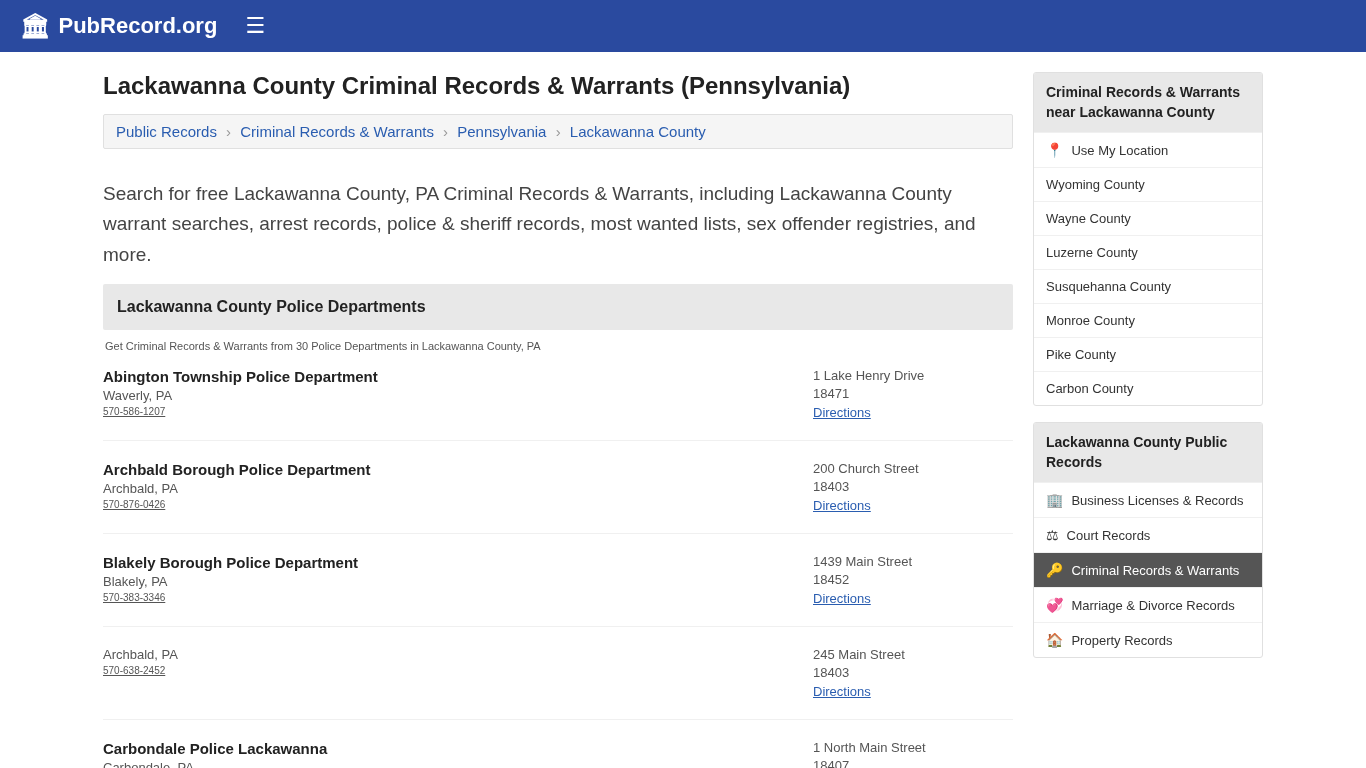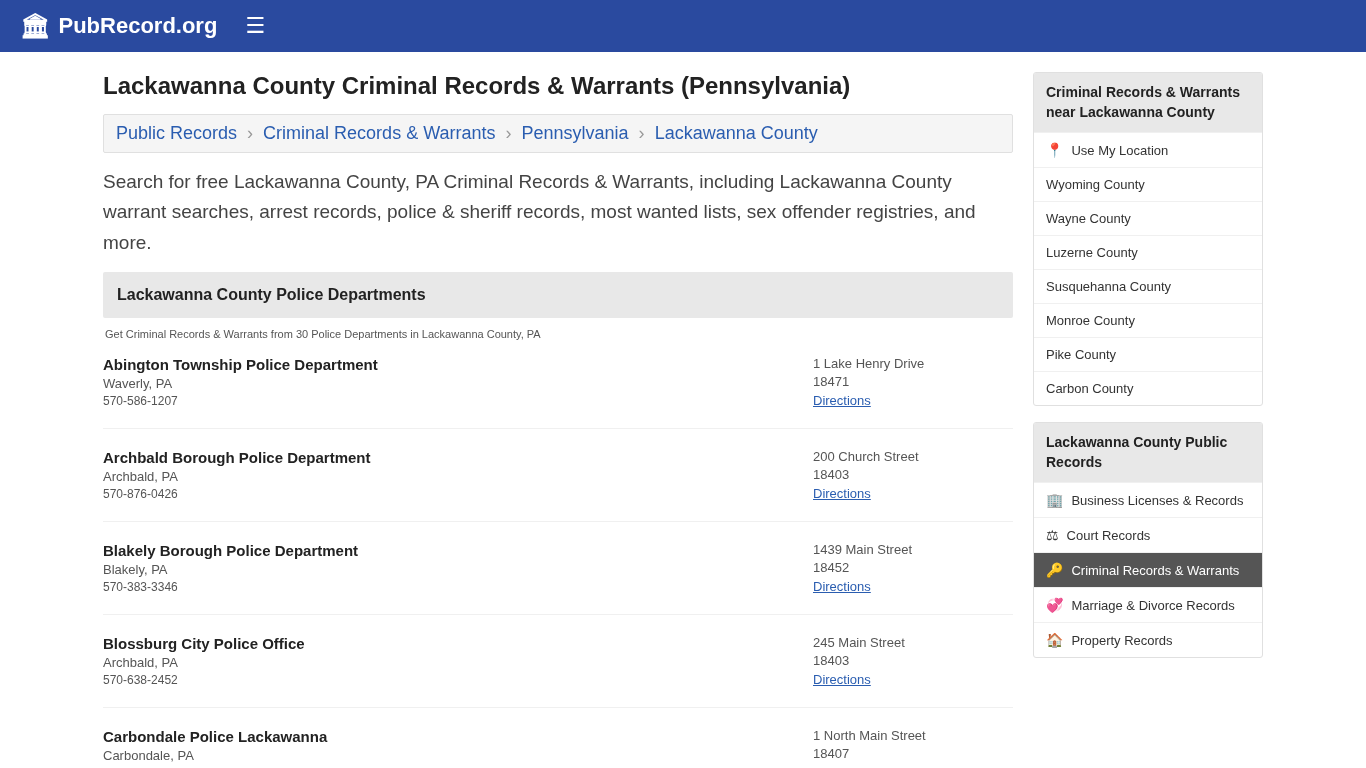--- a/index.html
+++ b/index.html
@@ -72,24 +72,24 @@
     .page-title {
       font-size: 24px;
       font-weight: bold;
       color: #222;
       margin-bottom: 14px;
     }
     .breadcrumb {
       background: #f5f5f5;
       border: 1px solid #e0e0e0;
       padding: 8px 12px;
-      font-size: 18px;
+      font-size: 15px;
       color: #555;
       border-radius: 2px;
-      margin-bottom: 14px;
+      margin-bottom: 30px;
     }
     .breadcrumb a {
       color: #2a5db0;
       text-decoration: none;
     }
     .breadcrumb span { color: #999; margin: 0 5px; }
 
     .description {
       font-size: 19px;
       color: #444;
@@ -128,22 +128,23 @@
       font-weight: bold;
       color: #222;
       margin-bottom: 3px;
     }
     .dept-city {
       font-size: 13px;
       color: #555;
       margin-bottom: 3px;
     }
     .dept-phone {
-      font-size: 12px;
-      color: #555;
+      font-size: 10px;
+      color: #555;
+      text-decoration: underline;
     }
     .dept-right {
       min-width: 200px;
     }
     .dept-address {
       font-size: 13px;
       color: #555;
       margin-bottom: 3px;
     }
     .dept-zip {
@@ -266,21 +267,20 @@
       </div>
       <div class="dept-right">
         <div class="dept-address">1439 Main Street</div>
         <div class="dept-zip">18452</div>
         <div class="dept-directions"><a href="#">Directions</a></div>
       </div>
     </div>
 
     <div class="dept-entry">
       <div class="dept-left">
-        <div class="dept-name">Blossburg City Police Office</div>
         <div class="dept-city">Archbald, PA</div>
         <div class="dept-phone">570-638-2452</div>
       </div>
       <div class="dept-right">
         <div class="dept-address">245 Main Street</div>
         <div class="dept-zip">18403</div>
         <div class="dept-directions"><a href="#">Directions</a></div>
       </div>
     </div>
 

